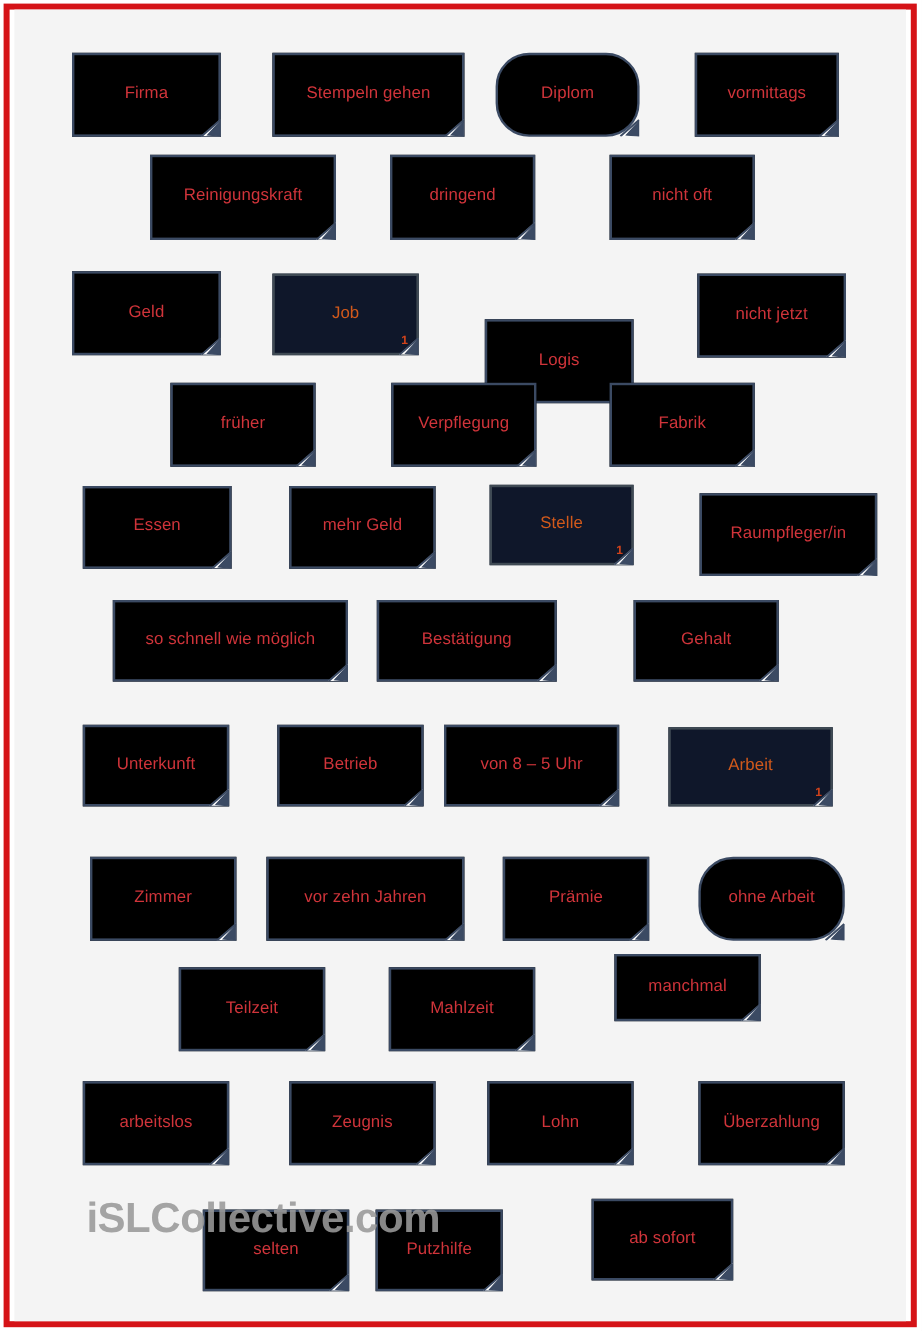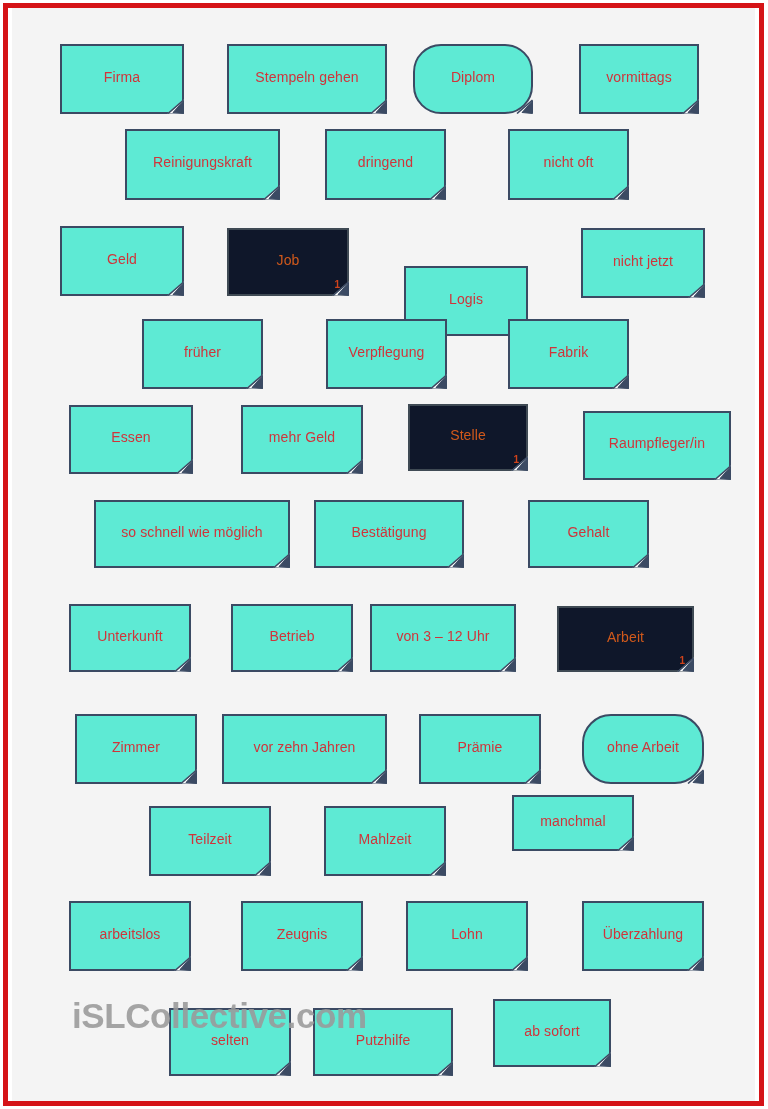--- a/index.html
+++ b/index.html
@@ -40,21 +40,21 @@
     bottom: 0px;
     background: #f4f4f4;
     overflow: hidden;
   }
 
   
   .card {
     position: absolute;
     box-sizing: border-box;
     border: 2px solid #3b4a63;
-    background: #5eead4;
+    background: #000000;
     display: flex;
     align-items: center;
     justify-content: center;
   }
   .card .label {
     color: #d0343a;
     font-size: 14px;
     font-weight: 400;
     line-height: 1.15;
     text-align: center;
@@ -352,21 +352,21 @@
             <span class="label">Betrieb</span>
             <span class="fold">
               <svg width="17" height="15" viewBox="0 0 17 15">
       <path d="M0.5 14.5 L16.5 14.5 L16.5 0.5 Z" fill="#ffffff" stroke="none"></path>
       <path d="M1 14.5 L16.5 1" stroke="#3b4a63" stroke-width="1.6" fill="none"></path>
       <path d="M16.5 14.5 L16.5 2 L6 13.5 Z" fill="#3b4a63" stroke="#3b4a63" stroke-width="1"></path>
     </svg>
             </span>
           </div>
           <div class="card" style="left: 358px; top: 596px; width: 146px; height: 68px;">
-            <span class="label">von 3 – 12 Uhr</span>
+            <span class="label">von 8 – 5 Uhr</span>
             <span class="fold">
               <svg width="17" height="15" viewBox="0 0 17 15">
       <path d="M0.5 14.5 L16.5 14.5 L16.5 0.5 Z" fill="#ffffff" stroke="none"></path>
       <path d="M1 14.5 L16.5 1" stroke="#3b4a63" stroke-width="1.6" fill="none"></path>
       <path d="M16.5 14.5 L16.5 2 L6 13.5 Z" fill="#3b4a63" stroke="#3b4a63" stroke-width="1"></path>
     </svg>
             </span>
           </div>
           <div class="card hl" style="left: 545px; top: 598px; width: 137px; height: 66px;">
             <span class="label">Arbeit</span>
@@ -492,21 +492,21 @@
           <div class="card" style="left: 157px; top: 1000px; width: 122px; height: 68px;">
             <span class="label">selten</span>
             <span class="fold">
               <svg width="17" height="15" viewBox="0 0 17 15">
       <path d="M0.5 14.5 L16.5 14.5 L16.5 0.5 Z" fill="#ffffff" stroke="none"></path>
       <path d="M1 14.5 L16.5 1" stroke="#3b4a63" stroke-width="1.6" fill="none"></path>
       <path d="M16.5 14.5 L16.5 2 L6 13.5 Z" fill="#3b4a63" stroke="#3b4a63" stroke-width="1"></path>
     </svg>
             </span>
           </div>
-          <div class="card" style="left: 301px; top: 1000px; width: 140px; height: 68px;">
+          <div class="card" style="left: 301px; top: 1000px; width: 106px; height: 68px;">
             <span class="label">Putzhilfe</span>
             <span class="fold">
               <svg width="17" height="15" viewBox="0 0 17 15">
       <path d="M0.5 14.5 L16.5 14.5 L16.5 0.5 Z" fill="#ffffff" stroke="none"></path>
       <path d="M1 14.5 L16.5 1" stroke="#3b4a63" stroke-width="1.6" fill="none"></path>
       <path d="M16.5 14.5 L16.5 2 L6 13.5 Z" fill="#3b4a63" stroke="#3b4a63" stroke-width="1"></path>
     </svg>
             </span>
           </div>
           <div class="card" style="left: 481px; top: 991px; width: 118px; height: 68px;">

